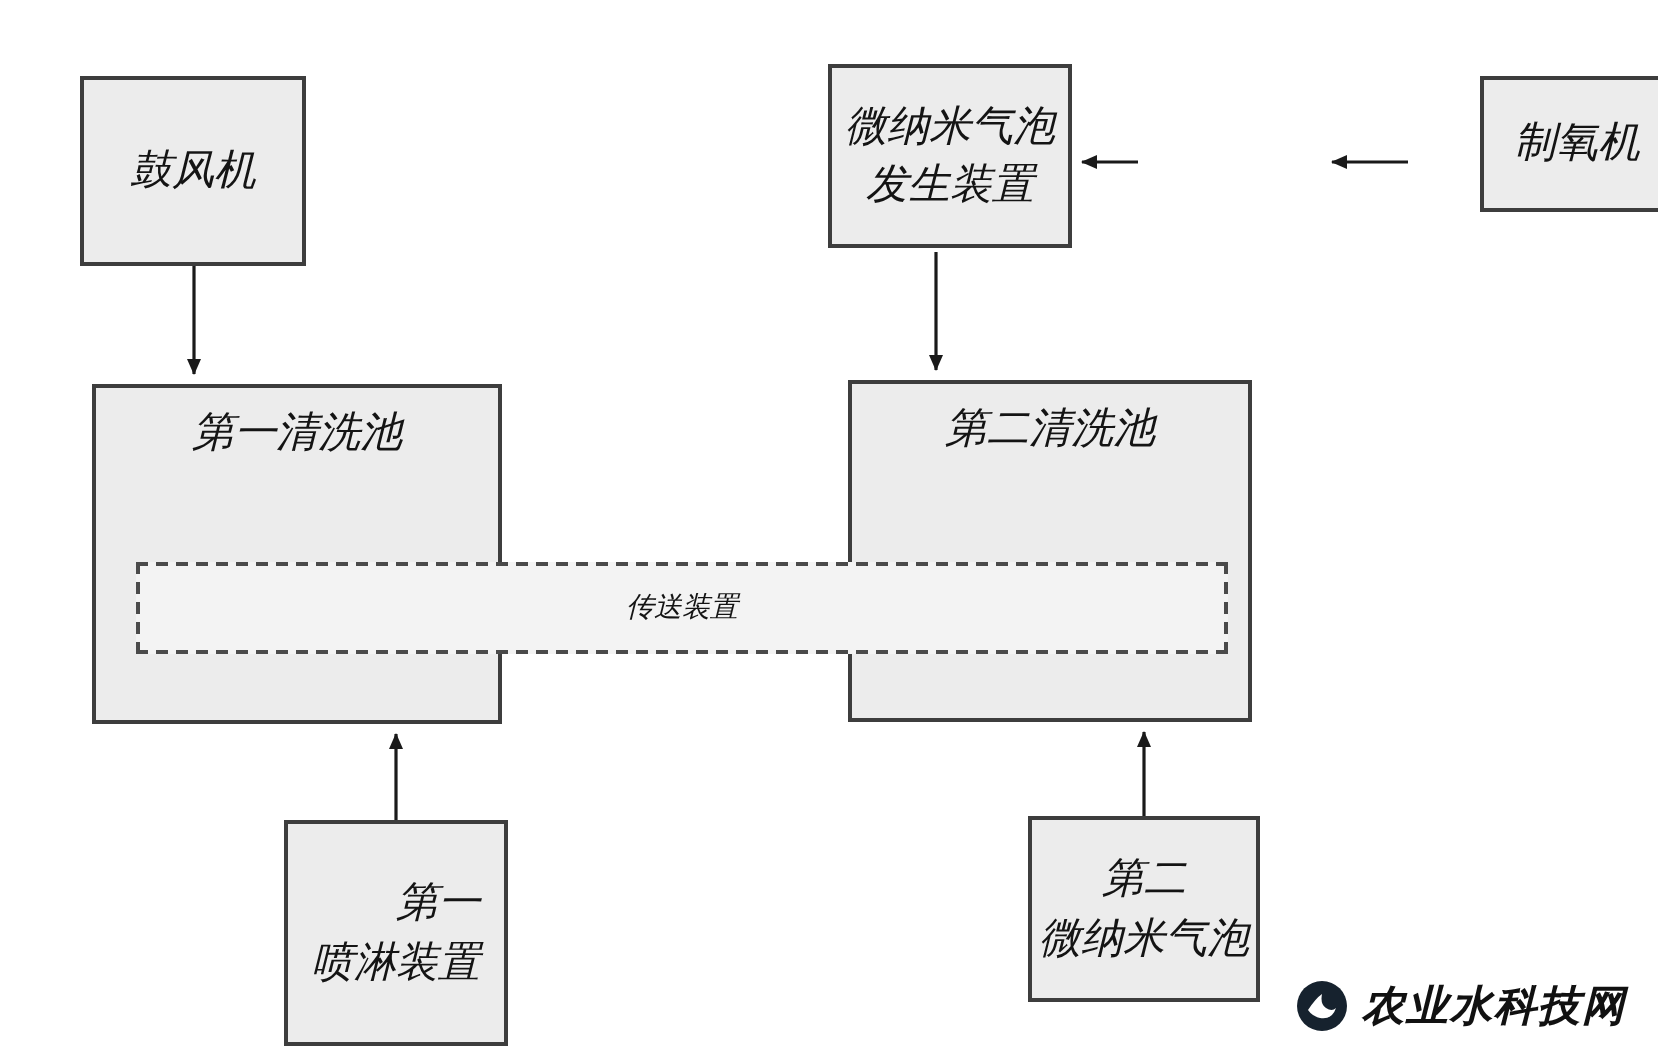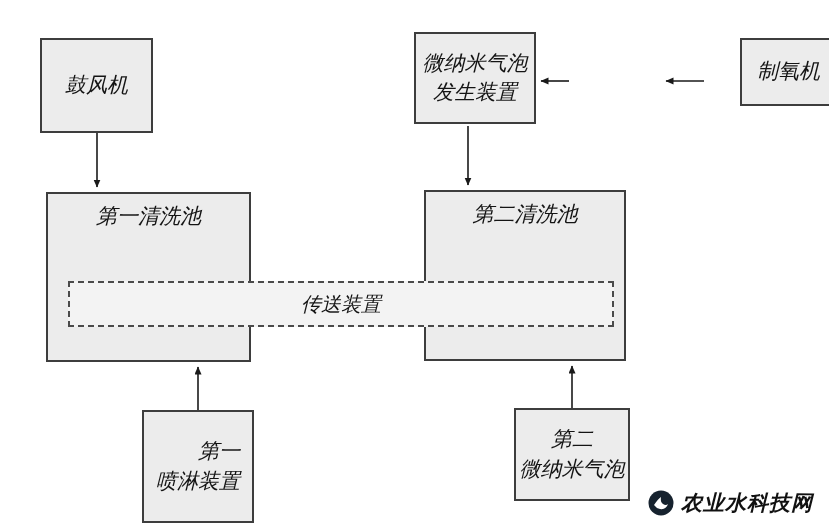--- a/index.html
+++ b/index.html
@@ -36,21 +36,21 @@
     padding-top: 8px;
   }
   .conveyor {
     position: absolute;
     box-sizing: border-box;
     background: #f3f3f3;
     border: 2px dashed #4a4a4a;
     display: flex;
     align-items: center;
     justify-content: center;
-    font-size: 20px;
+    font-size: 14px;
     color: #141414;
     z-index: 3;
   }
   svg.arrows {
     position: absolute;
     left: 0;
     top: 0;
     z-index: 2;
     pointer-events: none;
   }

